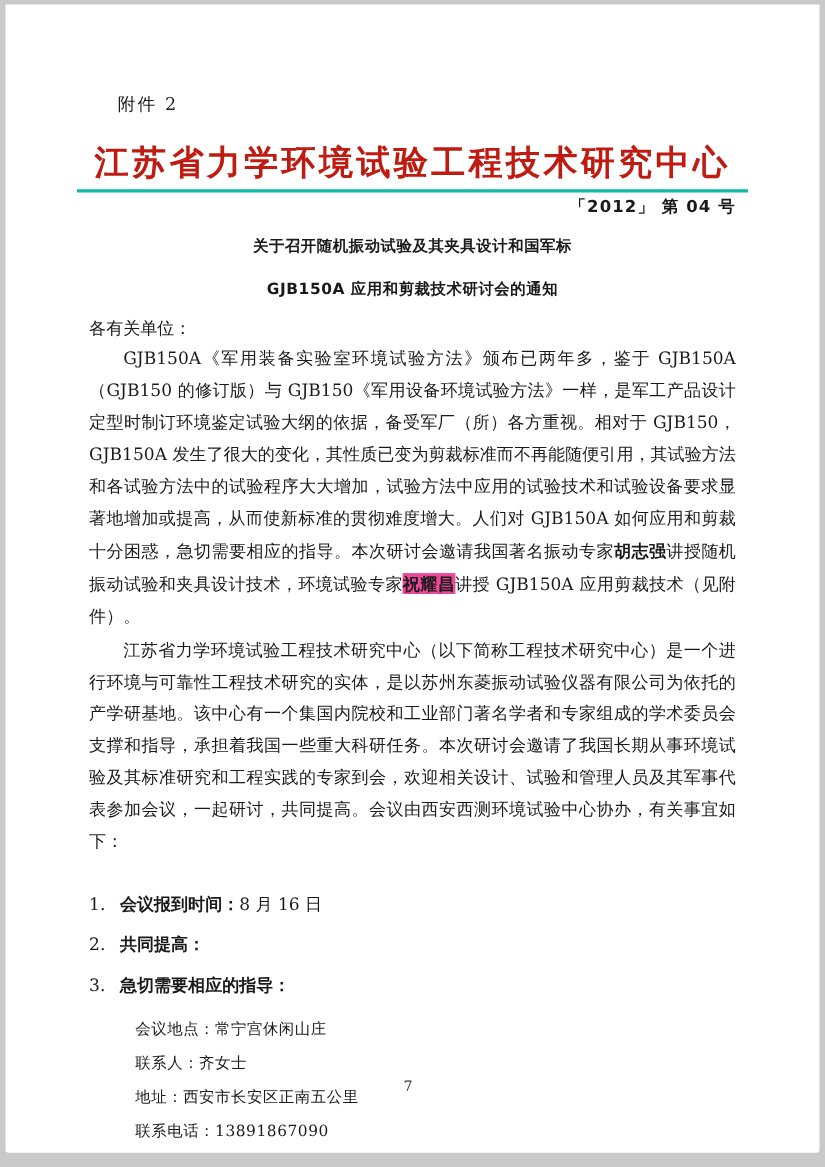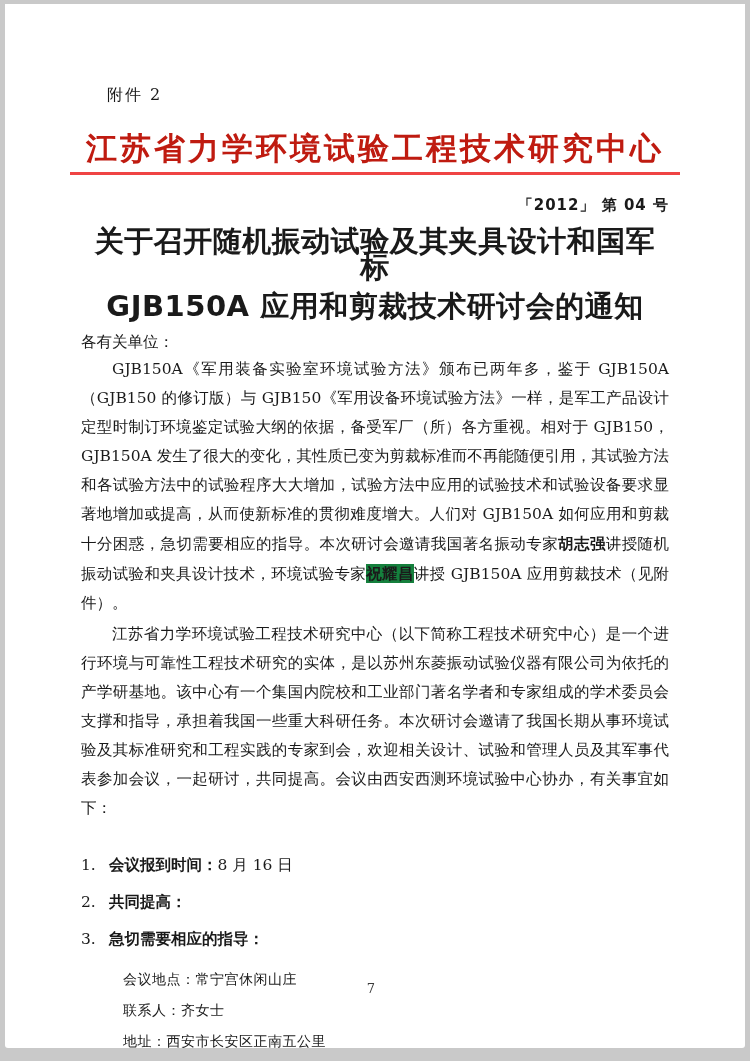--- a/index.html
+++ b/index.html
@@ -22,56 +22,56 @@
     letter-spacing:2px;
   }
   .org-title{
     margin:22px -11px 0 -11px;
     text-align:center;
     font-family:"DejaVu Sans", sans-serif;
     font-weight:700;
     font-size:31px;line-height:40px;
     letter-spacing:3px;
     color:#bf1b10;
-    border-bottom:3px solid #ef4444;
+    border-bottom:3px solid #14b8a6;
     padding-bottom:4px;
     white-space:nowrap;
   }
   .doc-number{
-    margin-top:20px;
+    margin-top:3px;
     text-align:right;
     font-family:"DejaVu Sans", sans-serif;
     font-weight:700;
     font-size:15px;line-height:21px;
     letter-spacing:1px;
   }
   .notice-title{
     text-align:center;
     font-family:"DejaVu Sans", sans-serif;
     font-weight:700;
-    font-size:29px;line-height:26px;
+    font-size:14px;line-height:26px;
     letter-spacing:0.5px;
   }
   .notice-title.l1{margin-top:12px;}
   .notice-title.l2{margin-top:13px;}
   .salutation{
     margin-top:10px;
     font-size:15.5px;line-height:26px;
   }
   .para{
     margin:0;
     font-size:15.5px;line-height:29px;
     text-align:justify;
     text-justify:inter-ideograph;
     text-align-last:left;
     text-indent:2em;
   }
   .para.p2{margin-top:2px;}
   .expert{font-weight:700;}
-  .hl{background:#15803d;}
+  .hl{background:#ec4899;}
   .agenda{margin-top:30px;}
   .agenda-item{
     display:flex;
     align-items:baseline;
     line-height:24px;
     margin-bottom:13px;
     font-size:15.5px;
   }
   .agenda-num{
     width:28px;flex:0 0 28px;

